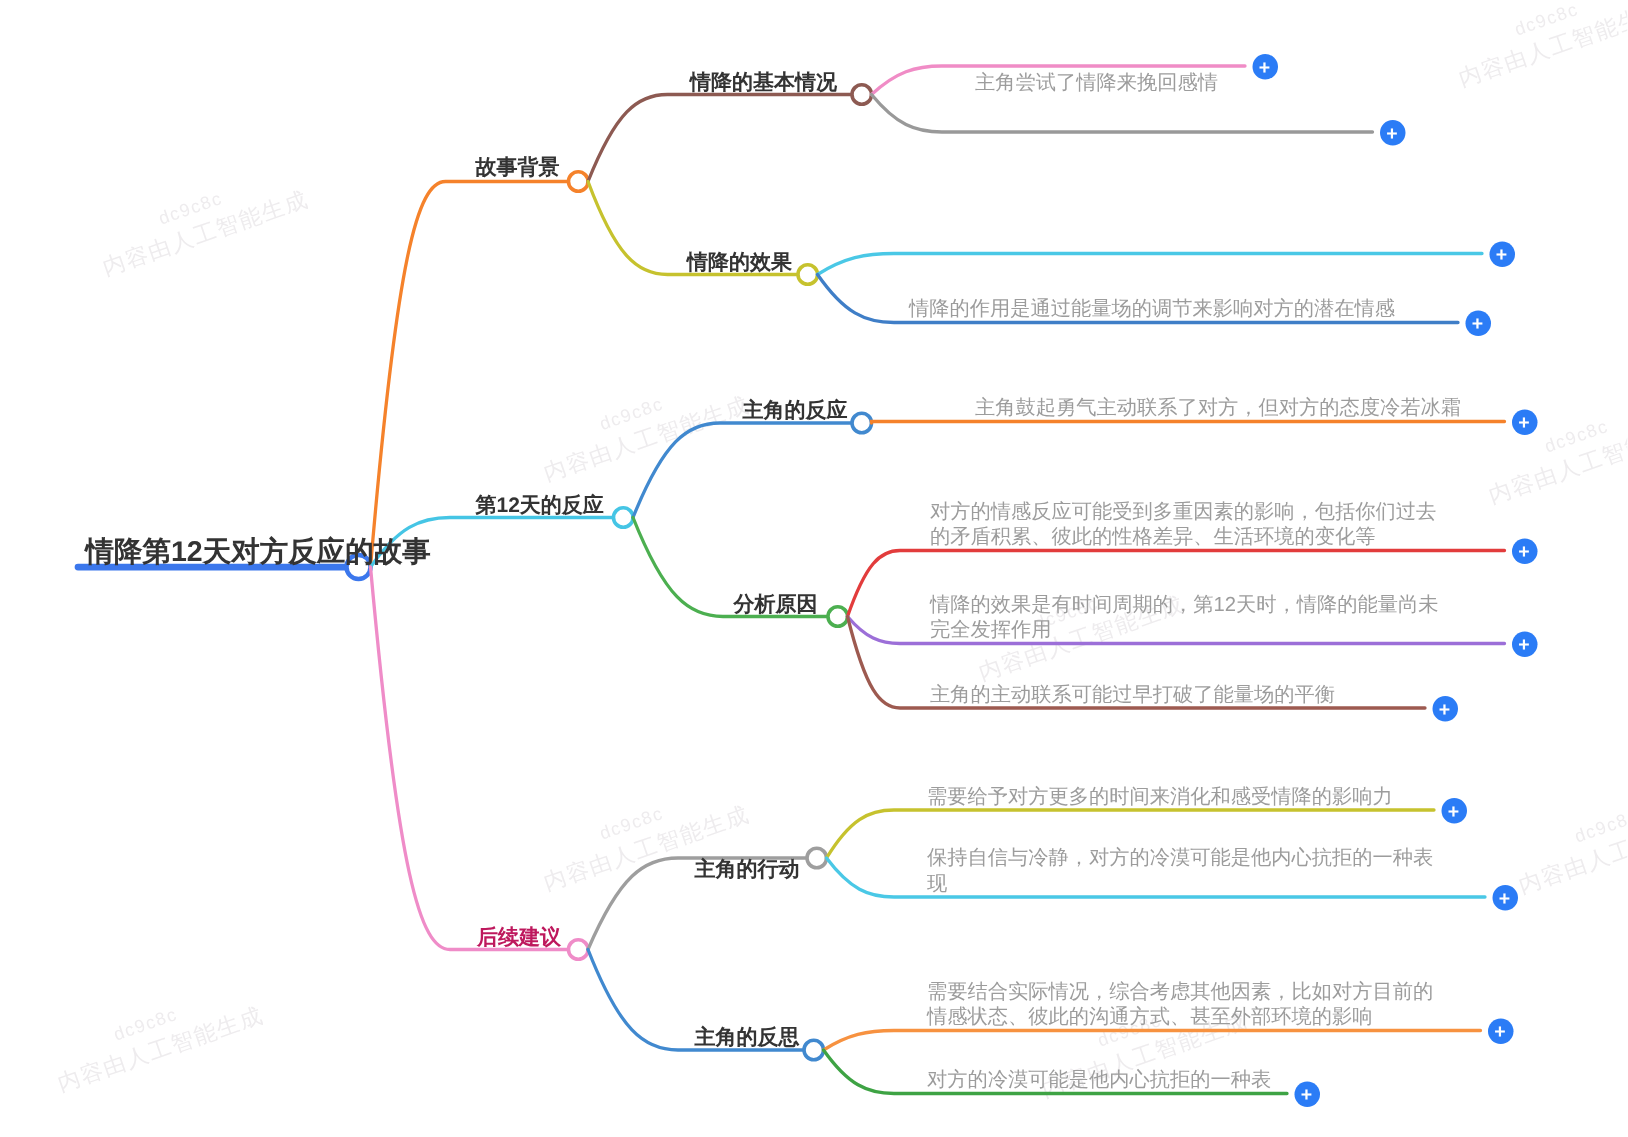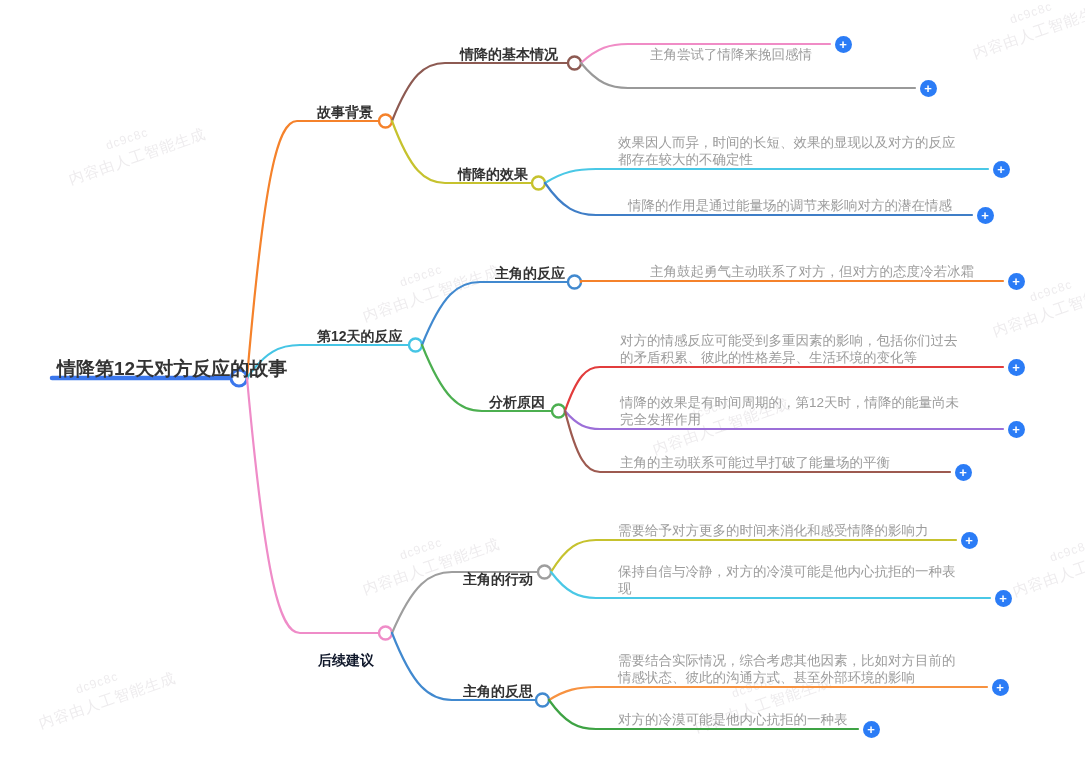--- a/index.html
+++ b/index.html
@@ -99,34 +99,32 @@
       <path stroke-width="2.2" d="M 565 411 C 577.25 459.8, 586.7 472, 600 472 H 950" fill="none" stroke="#9d5a50" stroke-linecap="round"></path>
       <path stroke-width="2.2" d="M 551 572 C 566.75 546.4, 578.9 540, 596 540 H 956" fill="none" stroke="#c6c22e" stroke-linecap="round"></path>
       <path stroke-width="2.2" d="M 551 572 C 566.75 592.8, 578.9 598, 596 598 H 990" fill="none" stroke="#4ac8e6" stroke-linecap="round"></path>
       <path stroke-width="2.2" d="M 549 700 C 565.45 689.6, 578.14 687, 596 687 H 987" fill="none" stroke="#f79240" stroke-linecap="round"></path>
       <path stroke-width="2.2" d="M 549 700 C 565.45 723.2, 578.14 729, 596 729 H 858" fill="none" stroke="#3ea344" stroke-linecap="round"></path>
     </svg>
   <div id="node-layer">
       <div class="node-label root" style="left: 57px; top: 360px; color: rgb(51, 51, 51);">情降第12天对方反应的故事</div>
       <div class="node-label branch" style="left: 317px; top: 104px; color: rgb(51, 51, 51); font-family: Liberation Serif, serif;">故事背景</div>
       <div class="node-label branch" style="left: 317px; top: 328px; color: rgb(51, 51, 51);">第12天的反应</div>
-      <div class="node-label branch" style="left: 318px; top: 616px; color: #0f172a; margin-top: 36px;">后续建议</div>
+      <div class="node-label branch" style="left: 318px; top: 616px; color: #be185d;">后续建议</div>
       <div class="node-label branch" style="left: 460px; top: 46px; color: rgb(51, 51, 51);">情降的基本情况</div>
       <div class="node-label branch" style="left: 458px; top: 166px; color: rgb(51, 51, 51);">情降的效果</div>
       <div class="node-label branch" style="left: 495px; top: 265px; color: rgb(51, 51, 51);">主角的反应</div>
       <div class="node-label branch" style="left: 489px; top: 394px; color: rgb(51, 51, 51);">分析原因</div>
       <div class="node-label branch" style="left: 463px; top: 555px; color: rgb(51, 51, 51); margin-top: 16px;">主角的行动</div>
       <div class="node-label branch" style="left: 463px; top: 683px; color: rgb(51, 51, 51);">主角的反思</div>
       <div class="node-label leaf" style="left: 650px; top: 26px; color: rgb(156, 156, 156); margin-top: 20px;">主角尝试了情降来挽回感情</div>
       <div class="plus-btn" style="left: 834.5px; top: 35.5px; background: rgb(43, 124, 246); color: rgb(255, 255, 255);">+</div>
       <div class="plus-btn" style="left: 919.5px; top: 79.5px; background: rgb(43, 124, 246); color: rgb(255, 255, 255);">+</div>
-      <div class="node-label leaf" style="left: 618px; top: 134px; color: rgb(156, 156, 156);">效果因人而异，时间的长短、效果的显现以及对方的反应
-都存在较大的不确定性</div>
       <div class="plus-btn" style="left: 992.5px; top: 160.5px; background: rgb(43, 124, 246); color: rgb(255, 255, 255);">+</div>
-      <div class="node-label leaf" style="left: 628px; top: 197px; color: rgb(156, 156, 156);">情降的作用是通过能量场的调节来影响对方的潜在情感</div>
+      <div class="node-label leaf" style="left: 606px; top: 197px; color: rgb(156, 156, 156);">情降的作用是通过能量场的调节来影响对方的潜在情感</div>
       <div class="plus-btn" style="left: 976.5px; top: 206.5px; background: rgb(43, 124, 246); color: rgb(255, 255, 255);">+</div>
       <div class="node-label leaf" style="left: 650px; top: 263px; color: rgb(156, 156, 156);">主角鼓起勇气主动联系了对方，但对方的态度冷若冰霜</div>
       <div class="plus-btn" style="left: 1007.5px; top: 272.5px; background: rgb(43, 124, 246); color: rgb(255, 255, 255);">+</div>
       <div class="node-label leaf" style="left: 620px; top: 332px; color: rgb(156, 156, 156);">对方的情感反应可能受到多重因素的影响，包括你们过去
 的矛盾积累、彼此的性格差异、生活环境的变化等</div>
       <div class="plus-btn" style="left: 1007.5px; top: 358.5px; background: rgb(43, 124, 246); color: rgb(255, 255, 255);">+</div>
       <div class="node-label leaf" style="left: 620px; top: 394px; color: rgb(156, 156, 156);">情降的效果是有时间周期的，第12天时，情降的能量尚未
 完全发挥作用</div>
       <div class="plus-btn" style="left: 1007.5px; top: 420.5px; background: rgb(43, 124, 246); color: rgb(255, 255, 255);">+</div>
       <div class="node-label leaf" style="left: 620px; top: 454px; color: rgb(156, 156, 156);">主角的主动联系可能过早打破了能量场的平衡</div>

